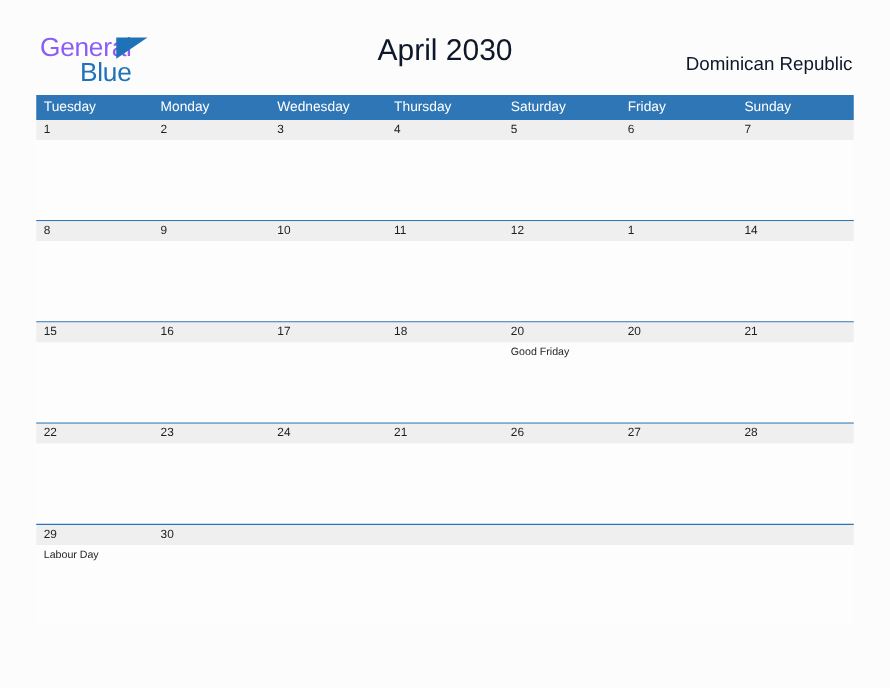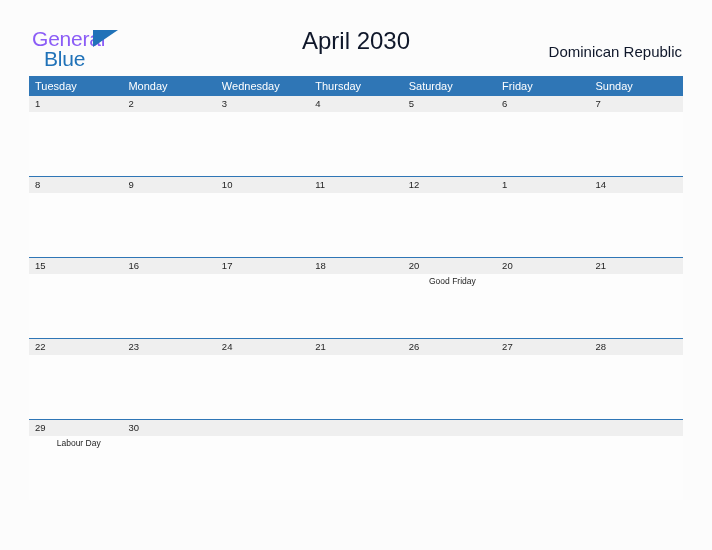--- a/index.html
+++ b/index.html
@@ -52,21 +52,21 @@
     position: absolute;
     left: 61px;
     top: 2px;
     width: 0;
     height: 0;
     border-left: 25px solid #2072b8;
     border-bottom: 17px solid transparent;
   }
   .logo-row2 {
     position: absolute;
-    left: 12px;
+    left: 32px;
     top: 20px;
     font-size: 21px;
     letter-spacing: -0.2px;
     color: #2072b8;
     line-height: 22px;
   }
 
   .month-title {
     position: absolute;
     left: 0;
@@ -146,21 +146,20 @@
     flex: 1 1 0;
     padding-left: 6px;
     padding-top: 2px;
     box-sizing: border-box;
   }
   .event-text {
     font-size: 8.5px;
     line-height: 11px;
     color: #1f1f1f;
     display: block;
-    text-align: center;
   }
 </style>
 </head>
 <body>
 
 <div class="page">
 
   <div class="header">
 
     <div class="logo">

